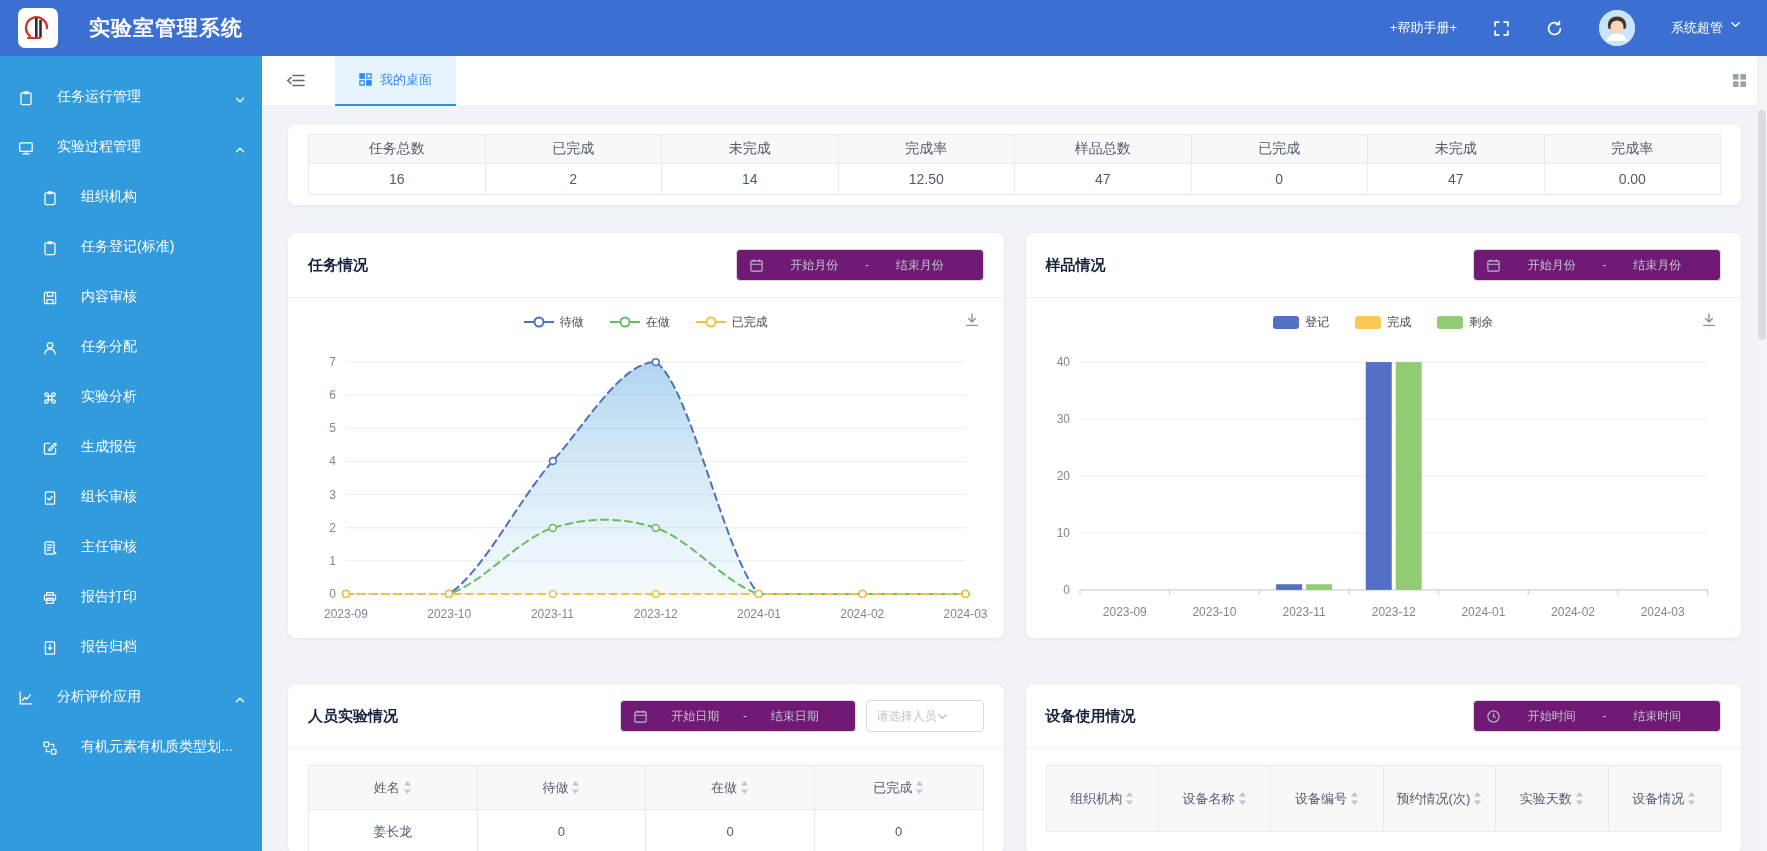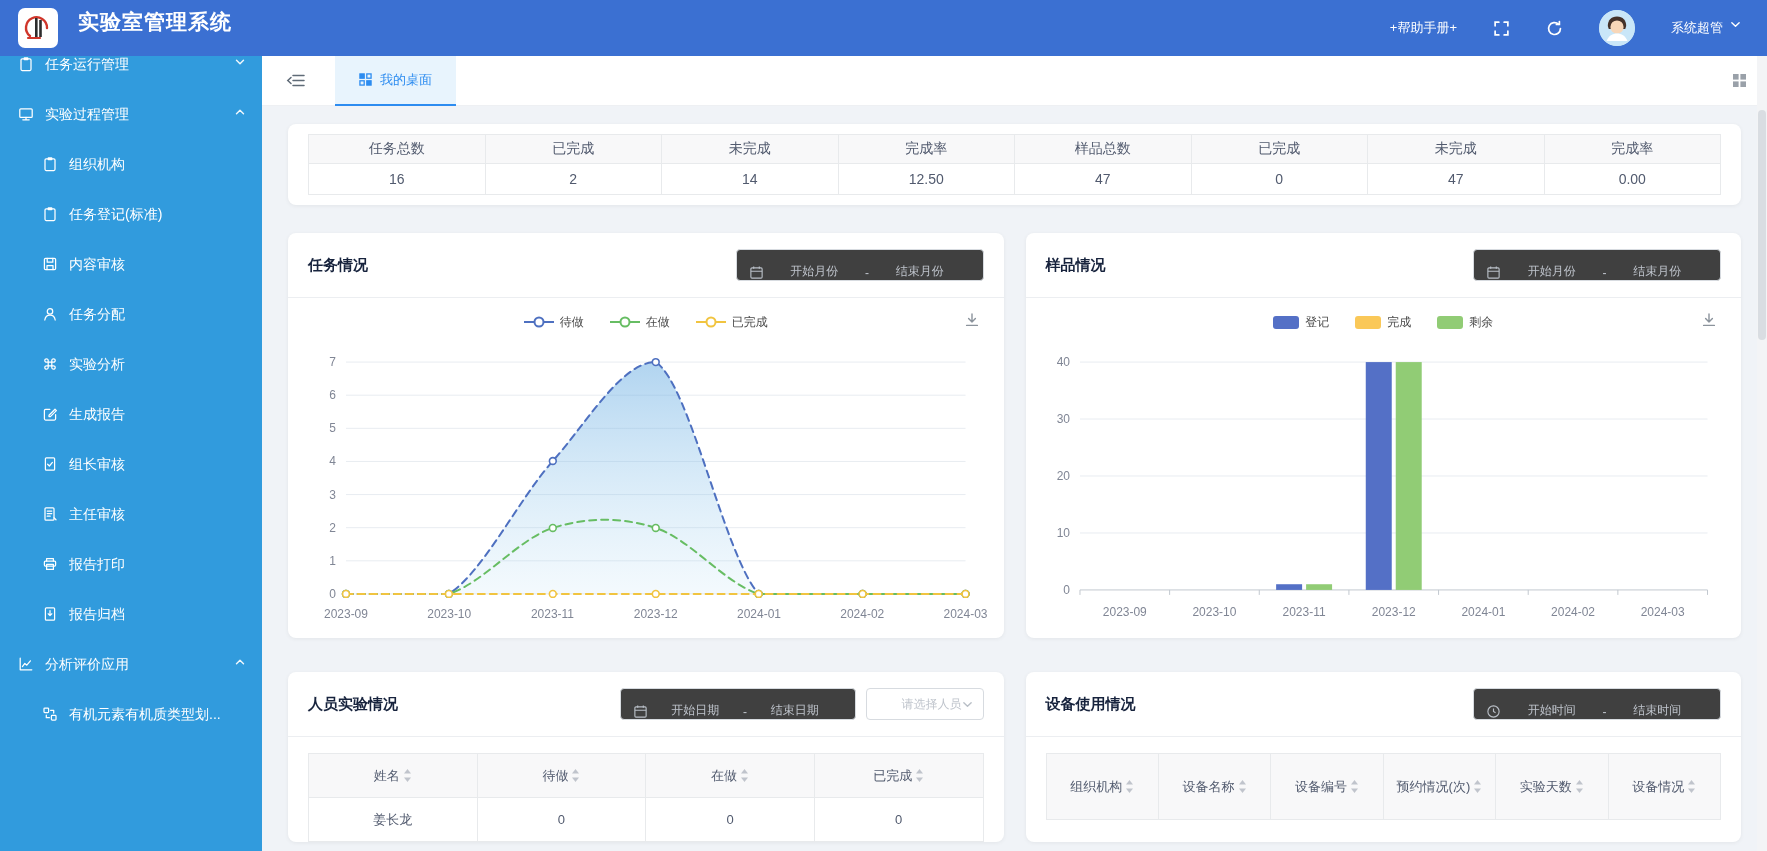--- a/index.html
+++ b/index.html
@@ -1,31 +1,31 @@
 <!DOCTYPE html>
 <html><head>
 <meta charset="utf-8">
 <style>
   *{box-sizing:border-box;margin:0;padding:0}
   html,body{width:1767px;height:851px;overflow:hidden}
   body{font-family:"Liberation Sans","DejaVu Sans",sans-serif;background:#f0f3f7;position:relative}
 
   
   .topbar{position:fixed;top:0;left:0;width:1767px;height:56px;background:#3b70d2;display:flex;align-items:center;justify-content:space-between;padding:0 26px 0 18px;z-index:30}
-  .brand{display:flex;gap:20px}
+  .brand{display:flex;align-items:center;gap:31px}
   .logo{width:40px;height:40px;background:#fff;border-radius:7px;display:flex;align-items:center;justify-content:center}
   .app-title{color:#fff;font-size:21px;font-weight:bold;letter-spacing:1px}
   .top-right{display:flex;align-items:center;gap:36px;color:#fff;font-size:13px}
   .t-icon{display:inline-flex;cursor:pointer}
   .avatar{width:36px;height:36px;border-radius:50%;overflow:hidden;background:#c9e6f8;cursor:pointer;flex:none}
   .user{display:flex;gap:7px;cursor:pointer}
 
   
   .sidebar{position:fixed;top:56px;left:0;bottom:0;width:262px;background:#319bdd;overflow:hidden;z-index:20}
-  .side-item{display:flex;align-items:flex-start;height:50px;color:#fff;font-size:14px;cursor:pointer;padding:0 16px 0 18px;gap:11px;white-space:nowrap}
+  .side-item{display:flex;align-items:flex-end;height:50px;color:#fff;font-size:14px;cursor:pointer;padding:0 16px 0 18px;gap:23px;white-space:nowrap}
   .side-item.lvl2{padding-left:42px}
   .side-item .chev{margin-left:auto}
   .s-ic{flex:none}
   .side-label{overflow:hidden;text-overflow:ellipsis}
 
   
   .main{margin-left:262px;padding-top:56px}
   .tabbar{height:50px;background:#fff;display:flex;align-items:center;padding:0 0 0 24px;border-bottom:1px solid #eef0f3;position:relative}
   .fold{color:#5f6b77;margin-right:30px;display:inline-flex;cursor:pointer}
   .tab{height:50px;display:flex;align-items:center;gap:8px;padding:0 24px;background:#e8f4fd;color:#2d8cf0;font-size:13px;border-bottom:2px solid #2d8cf0;cursor:pointer}
@@ -34,28 +34,28 @@
   .content{padding:18px 26px 40px}
   .card{background:#fff;border-radius:8px;box-shadow:0 1px 4px rgba(0,0,0,.06)}
 
   
   .stats-card{padding:10px 20px;margin-bottom:28px}
   .stats-table{width:100%;border-collapse:collapse;font-size:14px;color:#515a6e;table-layout:fixed}
   .stats-table td{border:1px solid #e8eaec;text-align:center;height:31px}
   .stats-table tr.hd td{background:#f8f8f9;height:29px}
 
   .row{display:flex;gap:22px}
-  .charts-row{margin-bottom:34px}
+  .charts-row{margin-bottom:46px}
   .panel{flex:1;min-width:0}
   .panel-hd{height:64px;display:flex;align-items:center;justify-content:space-between;padding:0 20px}
   .panel-title{font-size:15px;font-weight:bold;color:#17233d}
   .hd-controls{display:flex;gap:10px}
-  .range-box{height:32px;border:1px solid #d7dbe0;border-radius:4px;display:flex;align-items:flex-end;padding:0 12px;color:#bfc4cc;font-size:12px;background:#404040;width:248px;cursor:pointer}
+  .range-box{height:32px;border:1px solid #d7dbe0;border-radius:4px;display:flex;align-items:center;padding:0 12px;color:#bfc4cc;font-size:12px;background:#701a75;width:248px;cursor:pointer}
   .range-box .ph{flex:1;text-align:center}
-  .select-box{height:32px;border:1px solid #d7dbe0;border-radius:4px;display:flex;align-items:center;justify-content:flex-end;padding:0 10px;color:#bfc4cc;font-size:12px;background:#fff;width:118px;cursor:pointer}
+  .select-box{height:32px;border:1px solid #d7dbe0;border-radius:4px;display:flex;align-items:center;justify-content:flex-start;padding:0 10px;color:#bfc4cc;font-size:12px;background:#fff;width:118px;cursor:pointer}
   .panel-divider{height:1px;background:#eceef1}
 
   .legend-row{height:48px;display:flex;align-items:center;justify-content:center;position:relative}
   .legend{display:flex;gap:26px;align-items:center;font-size:12px;color:#4a4a4a}
   .legend-item{display:flex;align-items:center;gap:6px;cursor:pointer}
   .dl{position:absolute;right:24px;top:14px;color:#8b939c;display:inline-flex;cursor:pointer}
   .chart-wrap{padding:0 12px 12px}
   .chart-svg{display:block;width:100%;height:280px}
 
   

